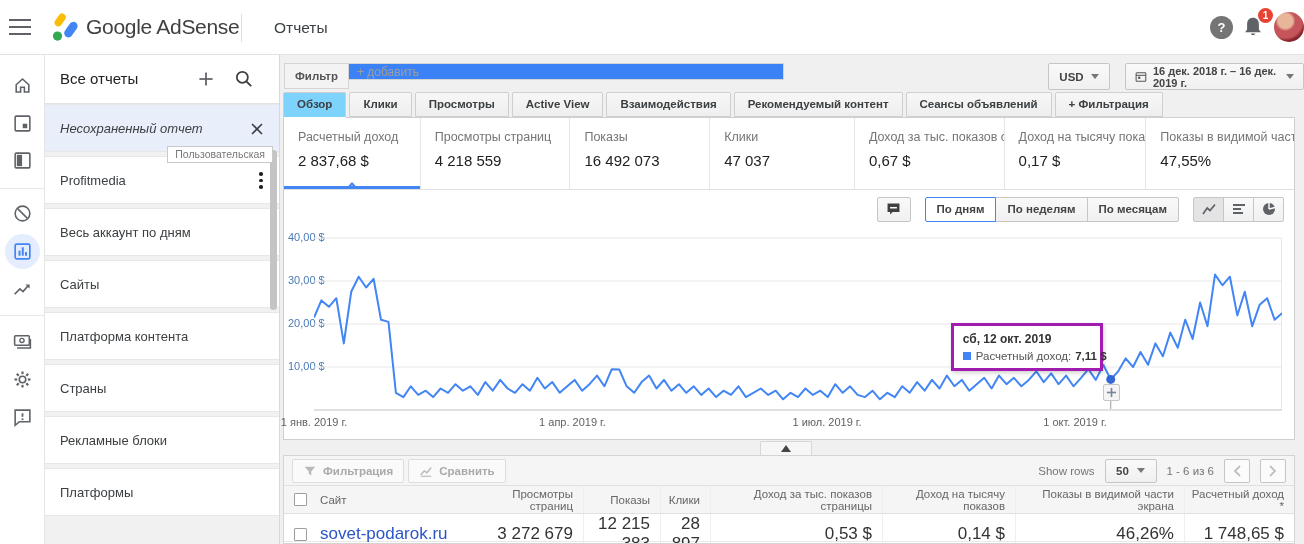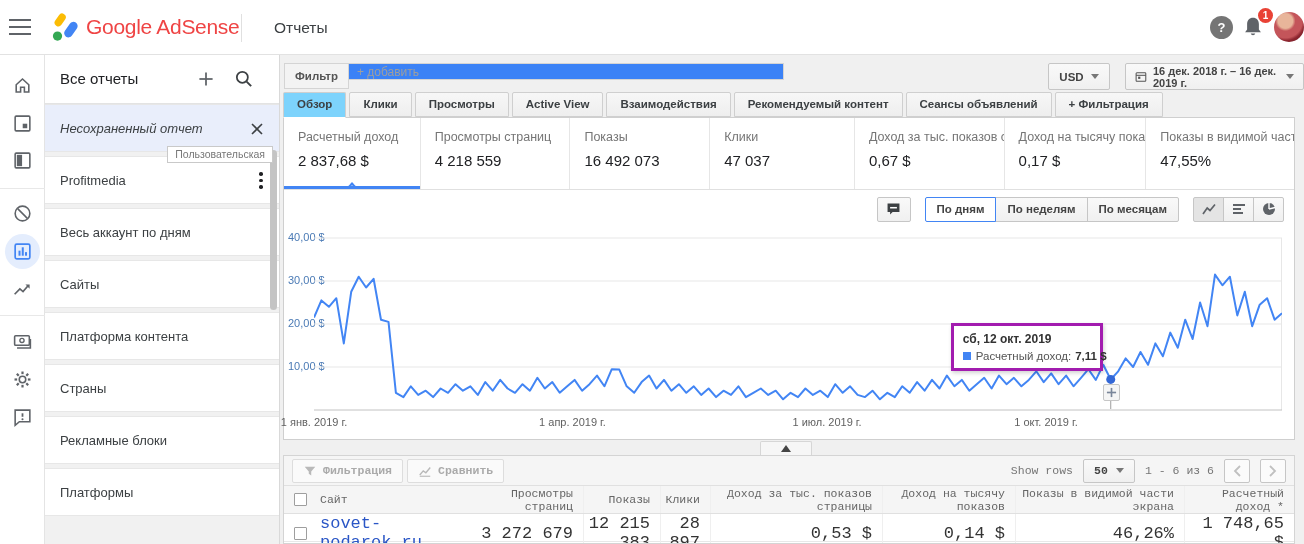--- a/index.html
+++ b/index.html
@@ -6,21 +6,21 @@
   html,body { width:1304px; height:544px; overflow:hidden; }
   body { font-family:"Liberation Sans", sans-serif; background:#f0f0f0; color:#3c4043; }
   #app { position:relative; width:1304px; height:544px; overflow:hidden; background:#f0f0f0; }
 
   
   .hdr { position:absolute; top:0; left:0; width:1304px; height:55px; background:#fff; border-bottom:1px solid #e2e2e2; z-index:30; }
   .hamburger { position:absolute; left:9px; top:18px; width:22px; height:18px; cursor:pointer; }
   .hamburger div { height:2px; background:#5f6368; margin:5px 0; }
   .hamburger div:first-child { margin-top:1px; }
   .logo-mark { position:absolute; left:50px; top:13px; }
-  .logo-text { position:absolute; left:86px; top:15px; font-size:21px; color:#ef4444; letter-spacing:-0.3px; }
+  .logo-text { position:absolute; left:86px; top:15px; font-size:21px; color:#404040; letter-spacing:-0.3px; }
   .hdr-divider { position:absolute; left:241px; top:14px; width:1px; height:28px; background:#e0e0e0; }
   .page-title { position:absolute; left:274px; top:19px; font-size:15.5px; color:#3c4043; }
   .help-btn { position:absolute; left:1210px; top:16px; width:23px; height:23px; border-radius:50%; background:#757575; color:#fff; font-size:13px; font-weight:bold; text-align:center; line-height:23px; cursor:pointer; }
   .bell-wrap { position:absolute; left:1241px; top:14px; width:28px; height:28px; cursor:pointer; }
   .bell-badge { position:absolute; right:-4px; top:-6px; width:15px; height:15px; border-radius:50%; background:#e94235; color:#fff; font-size:10px; font-weight:bold; text-align:center; line-height:15px; }
   .avatar { position:absolute; left:1274px; top:12px; width:30px; height:30px; border-radius:50%; cursor:pointer;
     background: radial-gradient(circle at 38% 30%, #e8b59a 0 26%, #c4555a 36% 60%, #8e2630 70%, #5d1720 100%); }
 
   
   .rail { position:absolute; left:0; top:55px; width:45px; height:489px; background:#fff; border-right:1px solid #e4e4e4; z-index:20; }
@@ -89,21 +89,21 @@
   .tooltip { position:absolute; width:152px; background:#fff; border:3px solid #a21caf; box-shadow:1px 2px 4px rgba(0,0,0,.18); padding:6px 9px; z-index:5; }
   .tt-date { font-size:12px; font-weight:bold; color:#333; margin-bottom:4px; }
   .tt-row { font-size:11.5px; color:#555; display:flex; align-items:center; white-space:nowrap; }
   .tt-sq { width:8px; height:8px; background:#4285f4; margin-right:5px; flex:none; }
   .tt-val { font-weight:bold; color:#333; margin-left:4px; }
   .plus-marker { position:absolute; width:17px; height:17px; background:#f5f5f5; border:1px solid #c6c6c6; border-radius:2px; display:flex; align-items:center; justify-content:center; cursor:pointer; z-index:4; }
 
   .collapse-tab { position:absolute; left:480px; top:386px; width:52px; height:14px; background:#f6f6f6; border:1px solid #d6d6d6; border-bottom:none; border-radius:2px 2px 0 0; display:flex; align-items:center; justify-content:center; cursor:pointer; }
 
   
-  .tablebox { position:absolute; left:3px; top:400px; width:1012px; height:89px; background:#14532d; border:1px solid #d4d4d4; overflow:hidden;font-family:Liberation Mono, monospace; }
+  .tablebox { position:absolute; left:3px; top:400px; width:1012px; height:89px; background:#14532d; border:1px solid #d4d4d4; overflow:hidden; }
   .t-toolbar { height:30px; background:#f5f5f5; border-bottom:1px solid #e0e0e0; display:flex; align-items:center; padding:0 8px; }
   .t-btn { height:24px; padding:0 10px; gap:6px; color:#aaa; background:#fafafa; border-color:#ddd; cursor:default; }
   .t-btn + .t-btn { margin-left:4px; }
   .t-right { margin-left:auto; display:flex; align-items:center; gap:10px; font-size:11.5px; color:#757575; }
   .rows-btn { width:52px; height:24px; gap:8px; }
   .pg-btn { width:26px; height:24px; background:#fbfbfb; }
   .grid { display:grid; grid-template-columns:34px 160px 105px 77px 50px 172px 133px 169px 1fr; align-items:center; }
   .t-head { height:28px; background:#f5f5f5; border-bottom:1px solid #e0e0e0; font-size:11.5px; color:#666; }
   .t-row { height:28px; background:#fff; border-bottom:1px solid #e8e8e8; font-size:17px; color:#333; }
   .cell-r { text-align:right; padding-right:10px; border-left:1px solid #efefef; height:100%; display:flex; align-items:center; justify-content:flex-end; }
@@ -402,21 +402,21 @@
           <svg width="11" height="11" viewBox="0 0 12 12">
               <g stroke="#7a869a" stroke-width="1.8">
                 <line x1="6" y1="1" x2="6" y2="11"></line>
                 <line x1="1" y1="6" x2="11" y2="6"></line>
               </g>
             </svg>
         </div>
         <span class="xlab" style="left: 30px;">1 янв. 2019 г.</span>
         <span class="xlab" style="left: 288.456px;">1 апр. 2019 г.</span>
         <span class="xlab" style="left: 543.04px;">1 июл. 2019 г.</span>
-        <span class="xlab" style="left: 762px; text-align: center;">1 окт. 2019 г.</span>
+        <span class="xlab" style="left: 791px; text-align: center;">1 окт. 2019 г.</span>
       </div>
     </div>
 
     <div class="collapse-tab">
       <svg width="10" height="7" viewBox="0 0 10 7">
           <path d="M5 0 L10 7 L0 7 Z" fill="#444"></path>
         </svg>
     </div>
 
     <div class="tablebox">

